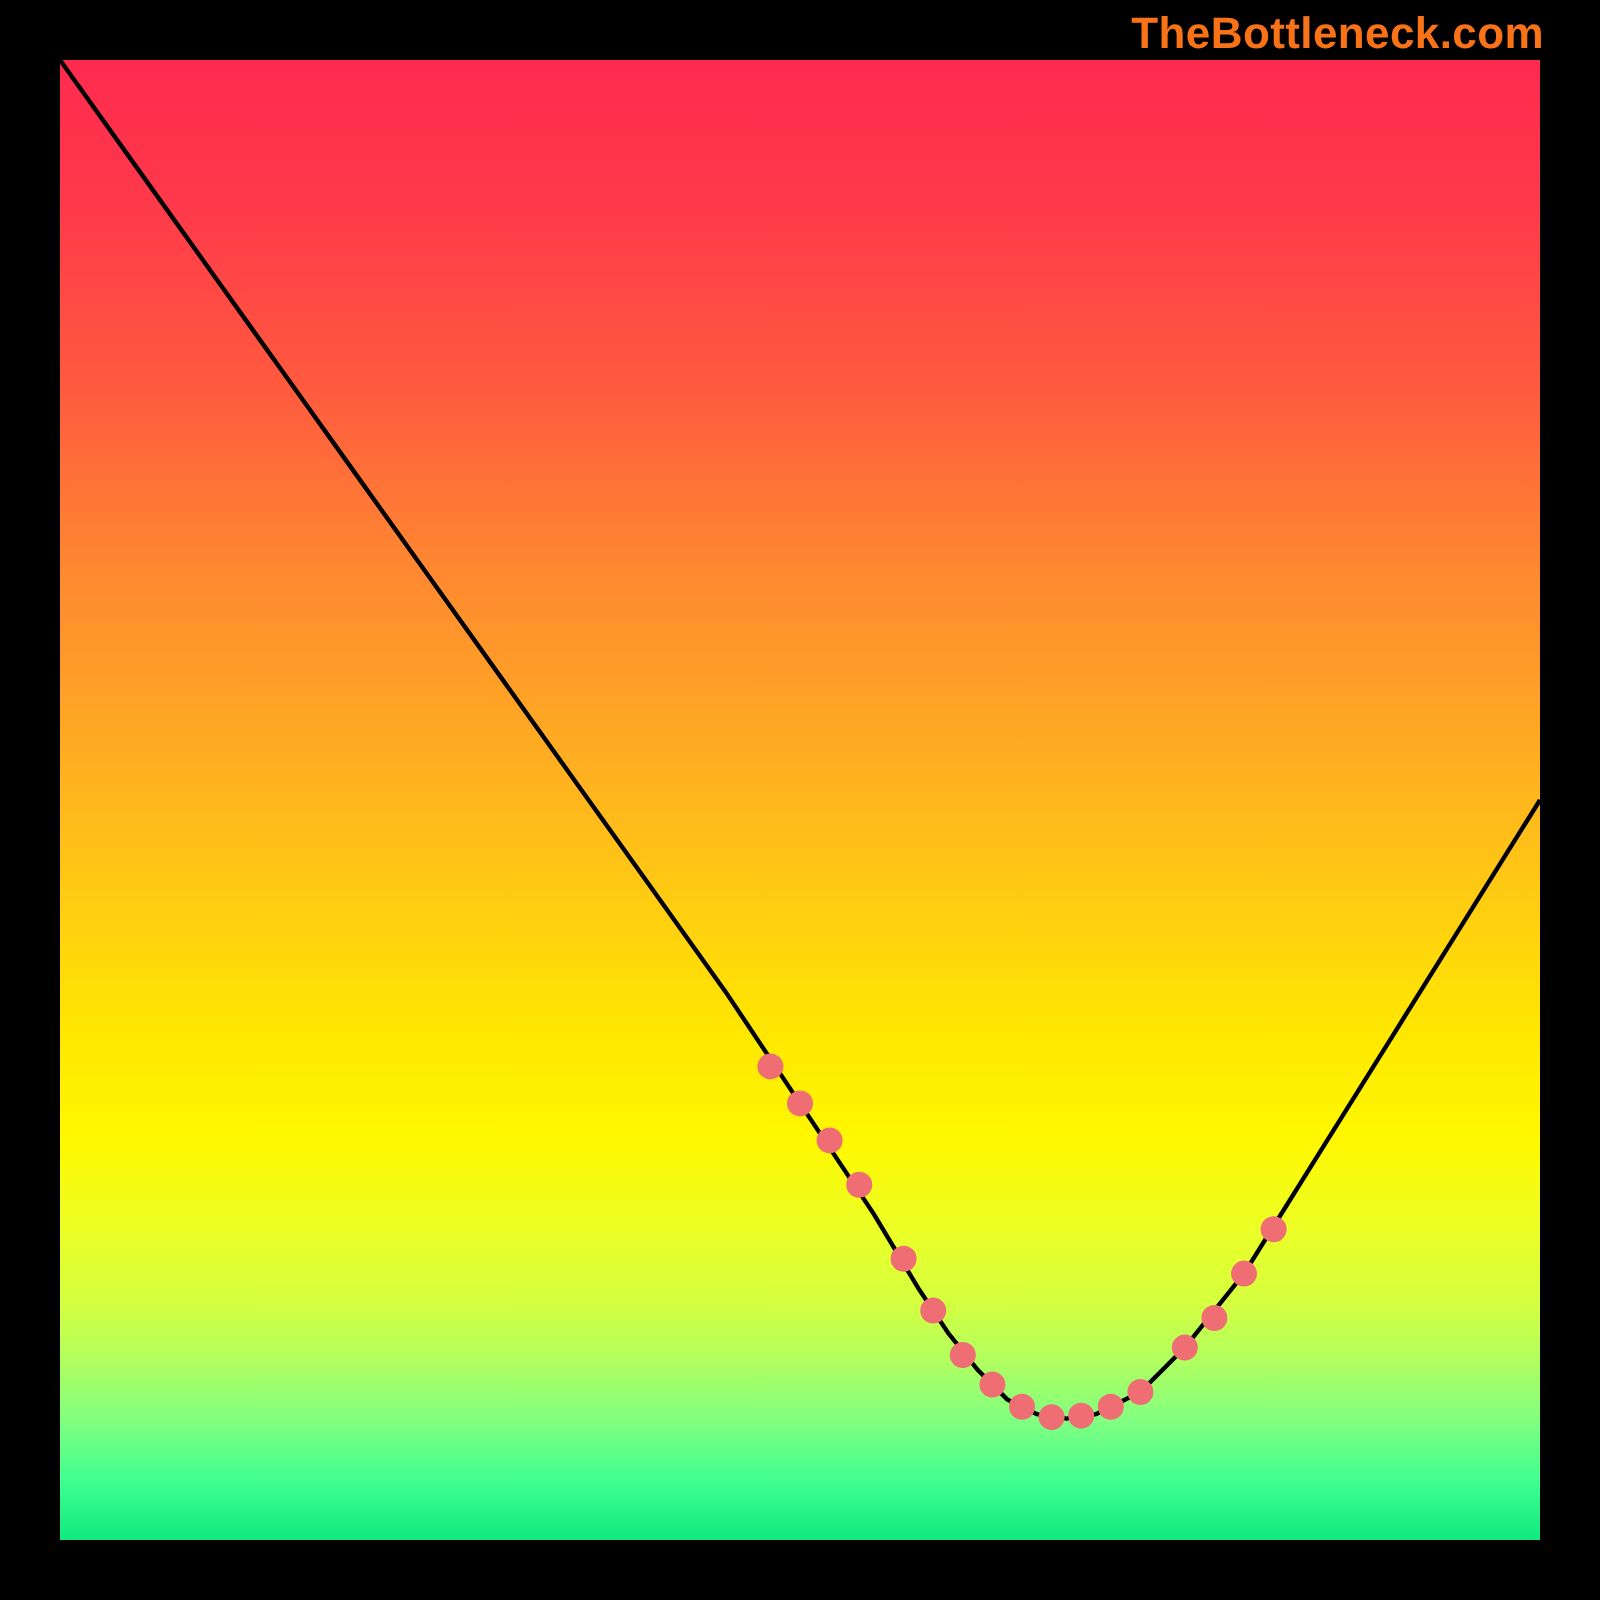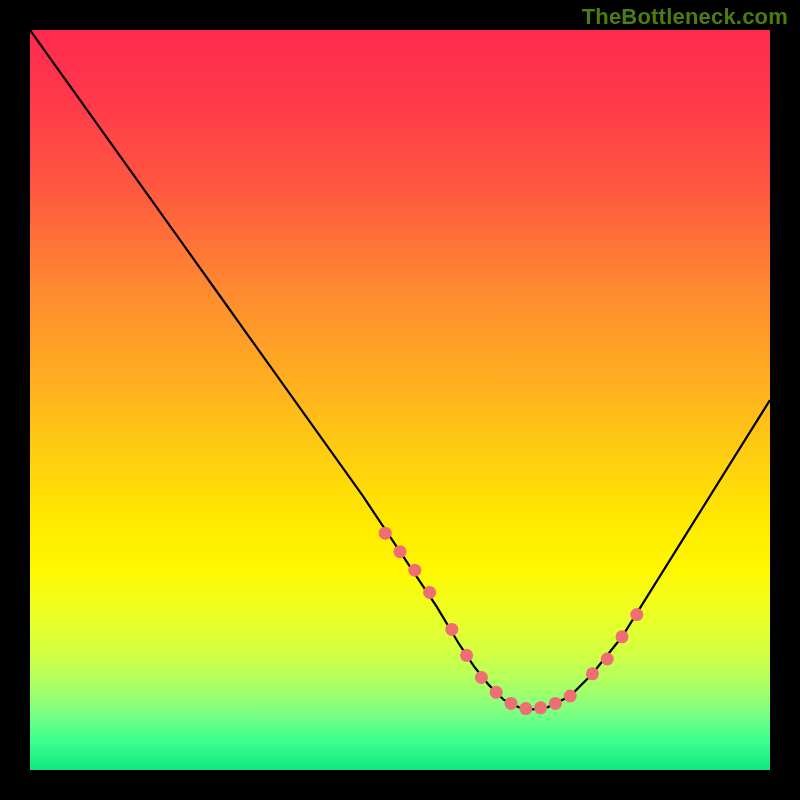--- a/index.html
+++ b/index.html
@@ -36,25 +36,25 @@
       #d4ff40 84%,
       #b0ff60 88%,
       #80ff80 92%,
       #40ff90 96%,
       #10e880 100%
     );
   }
   .attribution {
     position: absolute;
     top: 4px;
-    right: 12px;
+    right: 28px;
     font-family: Arial, Helvetica, sans-serif;
     font-size: 22px;
     font-weight: 600;
-    color: #4d7c0f;
+    color: #f97316;
     letter-spacing: 0.2px;
     z-index: 5;
   }
   svg.overlay {
     position: absolute;
     left: 30px;
     top: 30px;
     width: 740px;
     height: 740px;
     z-index: 3;

